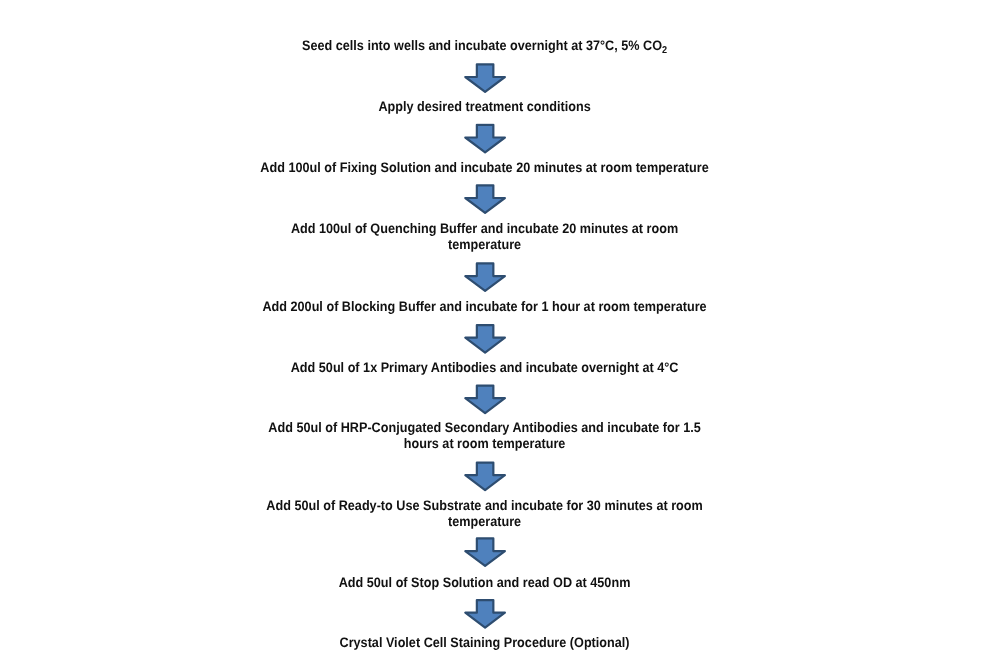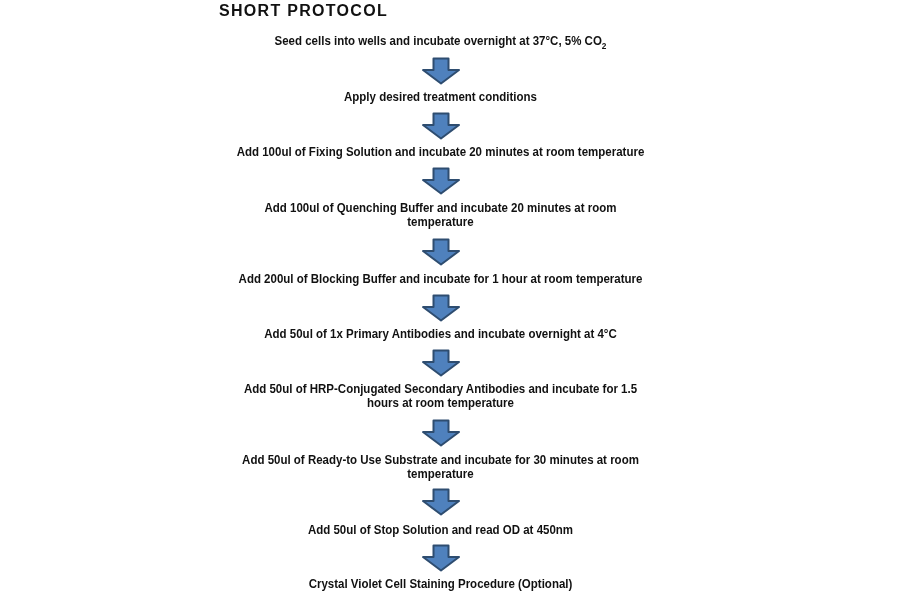--- a/index.html
+++ b/index.html
@@ -64,21 +64,20 @@
 <body>
 
 <div id="canvas">
 
   <svg class="defs-holder" aria-hidden="true">
     <defs>
       <polygon id="arrow-poly" points="12.5,1.5 27.5,1.5 27.5,13 38,13 20,26.5 2,13 12.5,13" stroke-width="2" stroke-linejoin="round" fill="#4f81bd" stroke="#2e4d70"></polygon>
     </defs>
   </svg>
 
-  <div class="page-title">SHORT PROTOCOL</div>
 
   <div class="step" id="s0">
     <div><span>Seed cells into wells and incubate overnight at 37°C, 5% CO</span><sub>2</sub></div>
   </div>
 
   <div class="arrow" id="a0">
     <svg width="40" height="28" viewBox="0 0 40 28">
         <use href="#arrow-poly"></use>
       </svg>
   </div>

